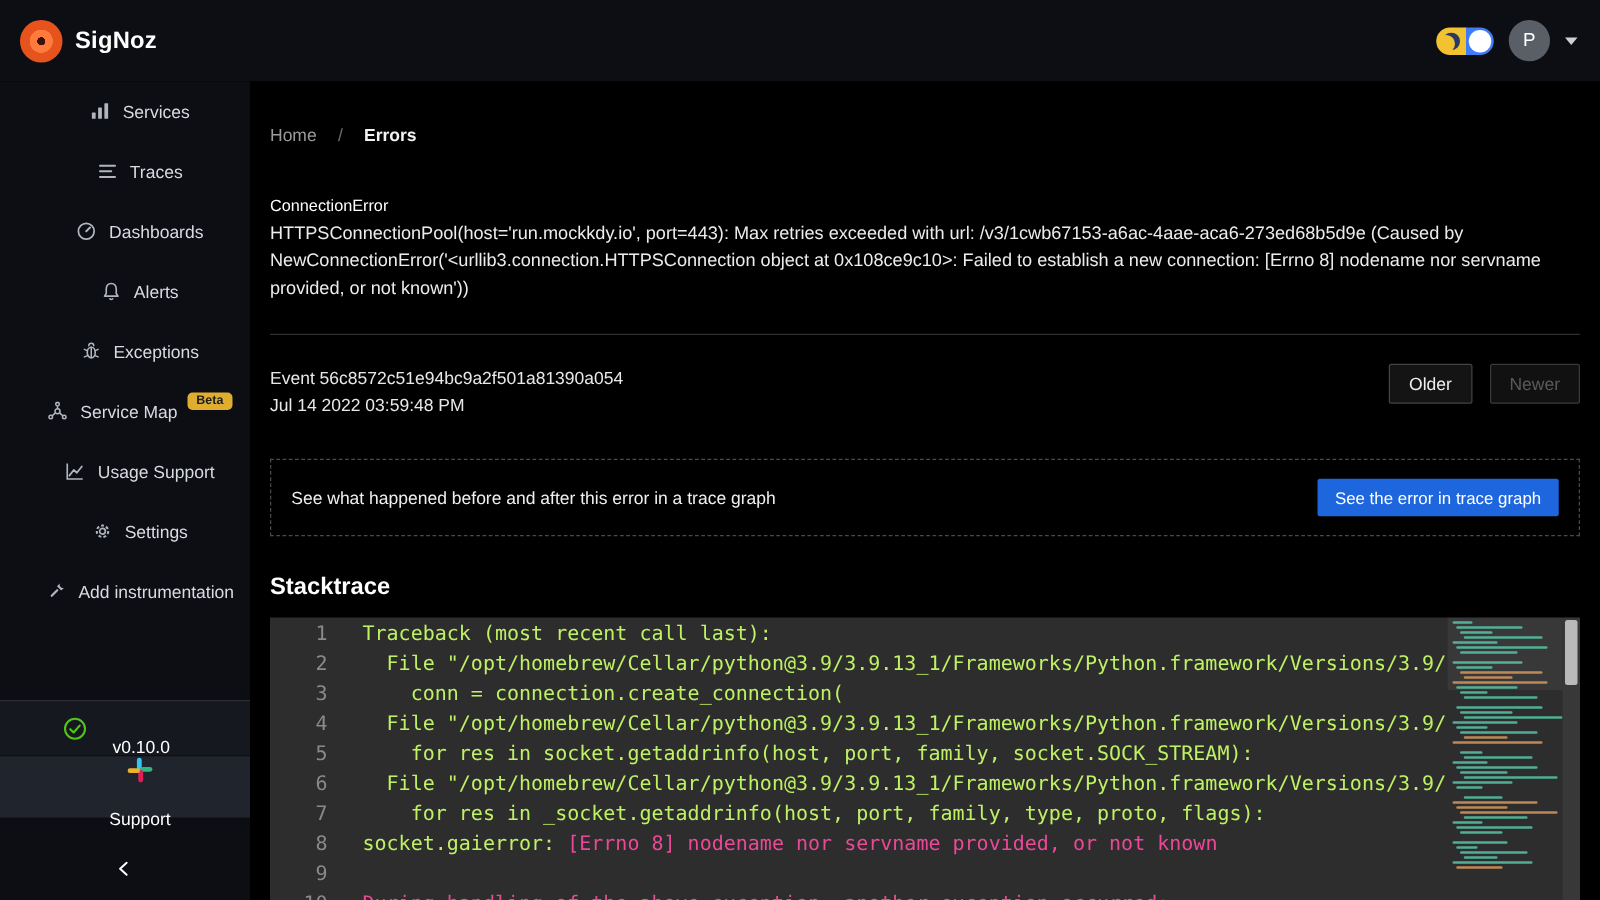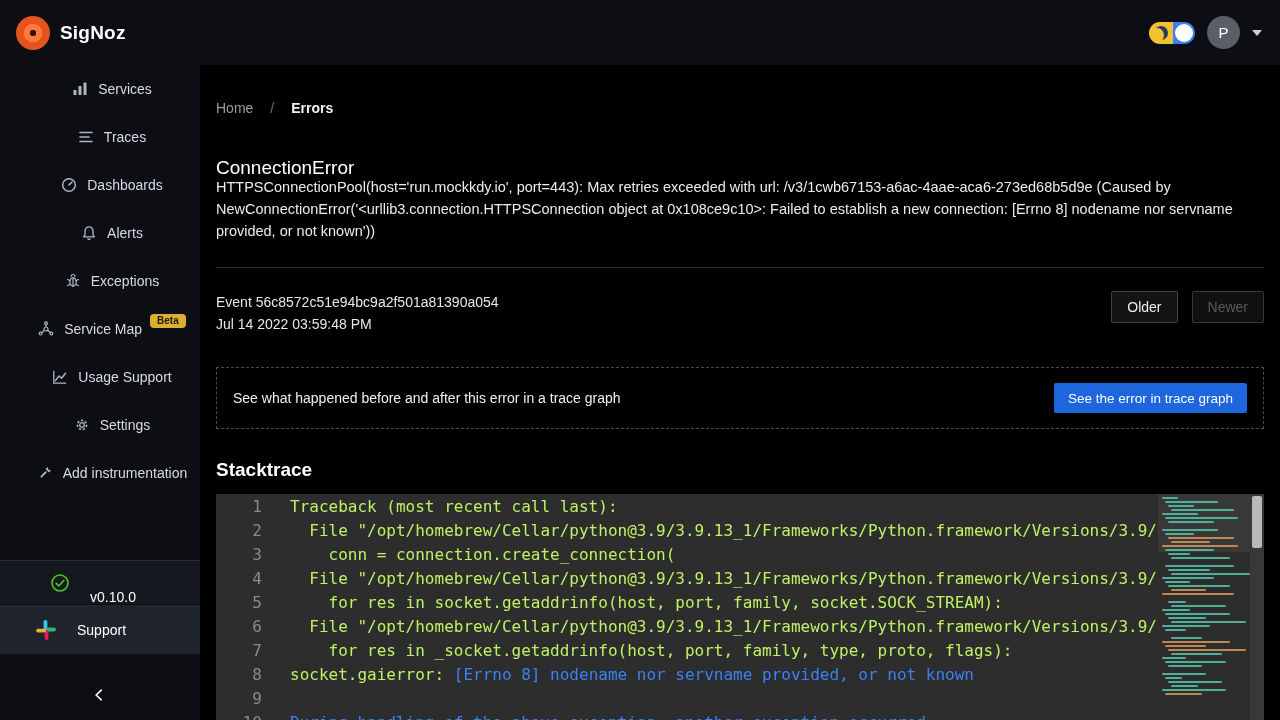--- a/index.html
+++ b/index.html
@@ -34,34 +34,34 @@
   .nav-icon svg { width:16px; height:16px; display:block; }
   .nav-label { margin-left:10px; white-space:nowrap; }
   .beta-badge { margin-left:8px; transform:translateY(-8px); background:#dfae2f; color:#1d1d1d;
     font-size:10px; line-height:14px; padding:0 7px; border-radius:4px; font-weight:700; }
   .version-row { position:absolute; left:0; top:495px; width:200px; height:44px;
     background:#15181e; border-top:1px solid #2b2e35; display:flex; align-items:center;
     padding-left:50px; gap:20px; cursor:pointer; }
   .version-row svg { width:20px; height:20px; display:block; }
   .v-label { color:#fff; font-size:14px; font-weight:400;margin-top:28px; }
   .support-row { position:absolute; left:0; top:540px; width:200px; height:49px;
-    background:#20242c; display:flex; align-items:center; padding-left:35px; gap:20px;
-    color:#fff; font-size:14px; cursor:pointer; }
+    background:#20242c; display:flex; align-items:center; padding-left:24px; gap:20px;
+    color:#fff; font-size:14px; cursor:pointer;flex-direction:column; }
   .support-row svg { width:22px; height:22px; display:block; }
   .collapse-btn { position:absolute; left:88px; top:618px; width:24px; height:24px;
     display:flex; align-items:center; justify-content:center; cursor:pointer; }
   .collapse-btn svg { width:14px; height:14px; display:block; }
 
   
   .main { position:absolute; left:200px; top:65px; width:1080px; height:655px; background:#000; }
   .breadcrumb { position:absolute; left:16px; top:35px; font-size:14px; display:flex; gap:17px; }
   .crumb-home { color:#9b9b9b; cursor:pointer; }
   .crumb-sep { color:#6e6e6e; }
   .crumb-current { color:#f2f2f2; font-weight:600; }
-  .error-title { position:absolute; left:16px; top:92px; font-size:19px; color:#fff; }
+  .error-title { position:absolute; left:16px; top:92px; font-size:13px; color:#fff; }
   .error-message { position:absolute; left:16px; top:111px; width:1040px; font-size:14.5px;
     line-height:22px; color:#ececec; }
   .divider { position:absolute; left:16px; top:202px; width:1048px; border-top:1px solid #2e2e2e; }
   .event-row { position:absolute; left:16px; top:226px; width:1048px; display:flex;
     justify-content:space-between; align-items:flex-start; }
   .event-meta { font-size:14px; line-height:22px; color:#e8e8e8; }
   .event-buttons { display:flex; gap:14px; }
   .btn { height:32px; padding:0 15px; font-size:14px; border-radius:2px; background:#141414;
     border:1px solid #434343; color:#efefef; display:flex; align-items:center; cursor:pointer; }
   .btn.disabled { color:#5a5a5a; border-color:#3a3a3a; background:#111; cursor:not-allowed; }
@@ -75,21 +75,21 @@
 
   
   .code-block { position:absolute; left:16px; top:429px; width:1048px; height:226px;
     background:#2d2d2d; overflow:hidden; }
   .code-scroll { padding-top:1px; }
   .code-line { display:flex; height:24px; font-family:"DejaVu Sans Mono", monospace;
     font-size:16px; line-height:24px; white-space:pre; }
   .lineno { flex:0 0 46px; text-align:right; color:#8a8a8a; user-select:none; }
   .code-text { margin-left:28px; }
   .tok-teal { color:#bef264; }
-  .tok-orange { color:#3b82f6; }
+  .tok-orange { color:#ec4899; }
   .code-minimap { position:absolute; top:0; right:14px; width:92px; height:226px;
     background:#2d2d2d; }
   .mm-viewport { position:absolute; top:0; left:0; width:100%; height:58px;
     background:rgba(255,255,255,0.055); }
   .mm-bars { position:relative; padding:3px 4px 0 4px; }
   .mm-bar { height:2px; margin-bottom:2px; border-radius:1px; }
   .code-scrollbar { position:absolute; top:0; right:0; width:14px; height:226px; background:#383838; }
   .scroll-thumb { position:absolute; top:2px; left:2px; width:10px; height:52px;
     background:#b9b9b9; border-radius:2px; cursor:pointer; }
 </style>

